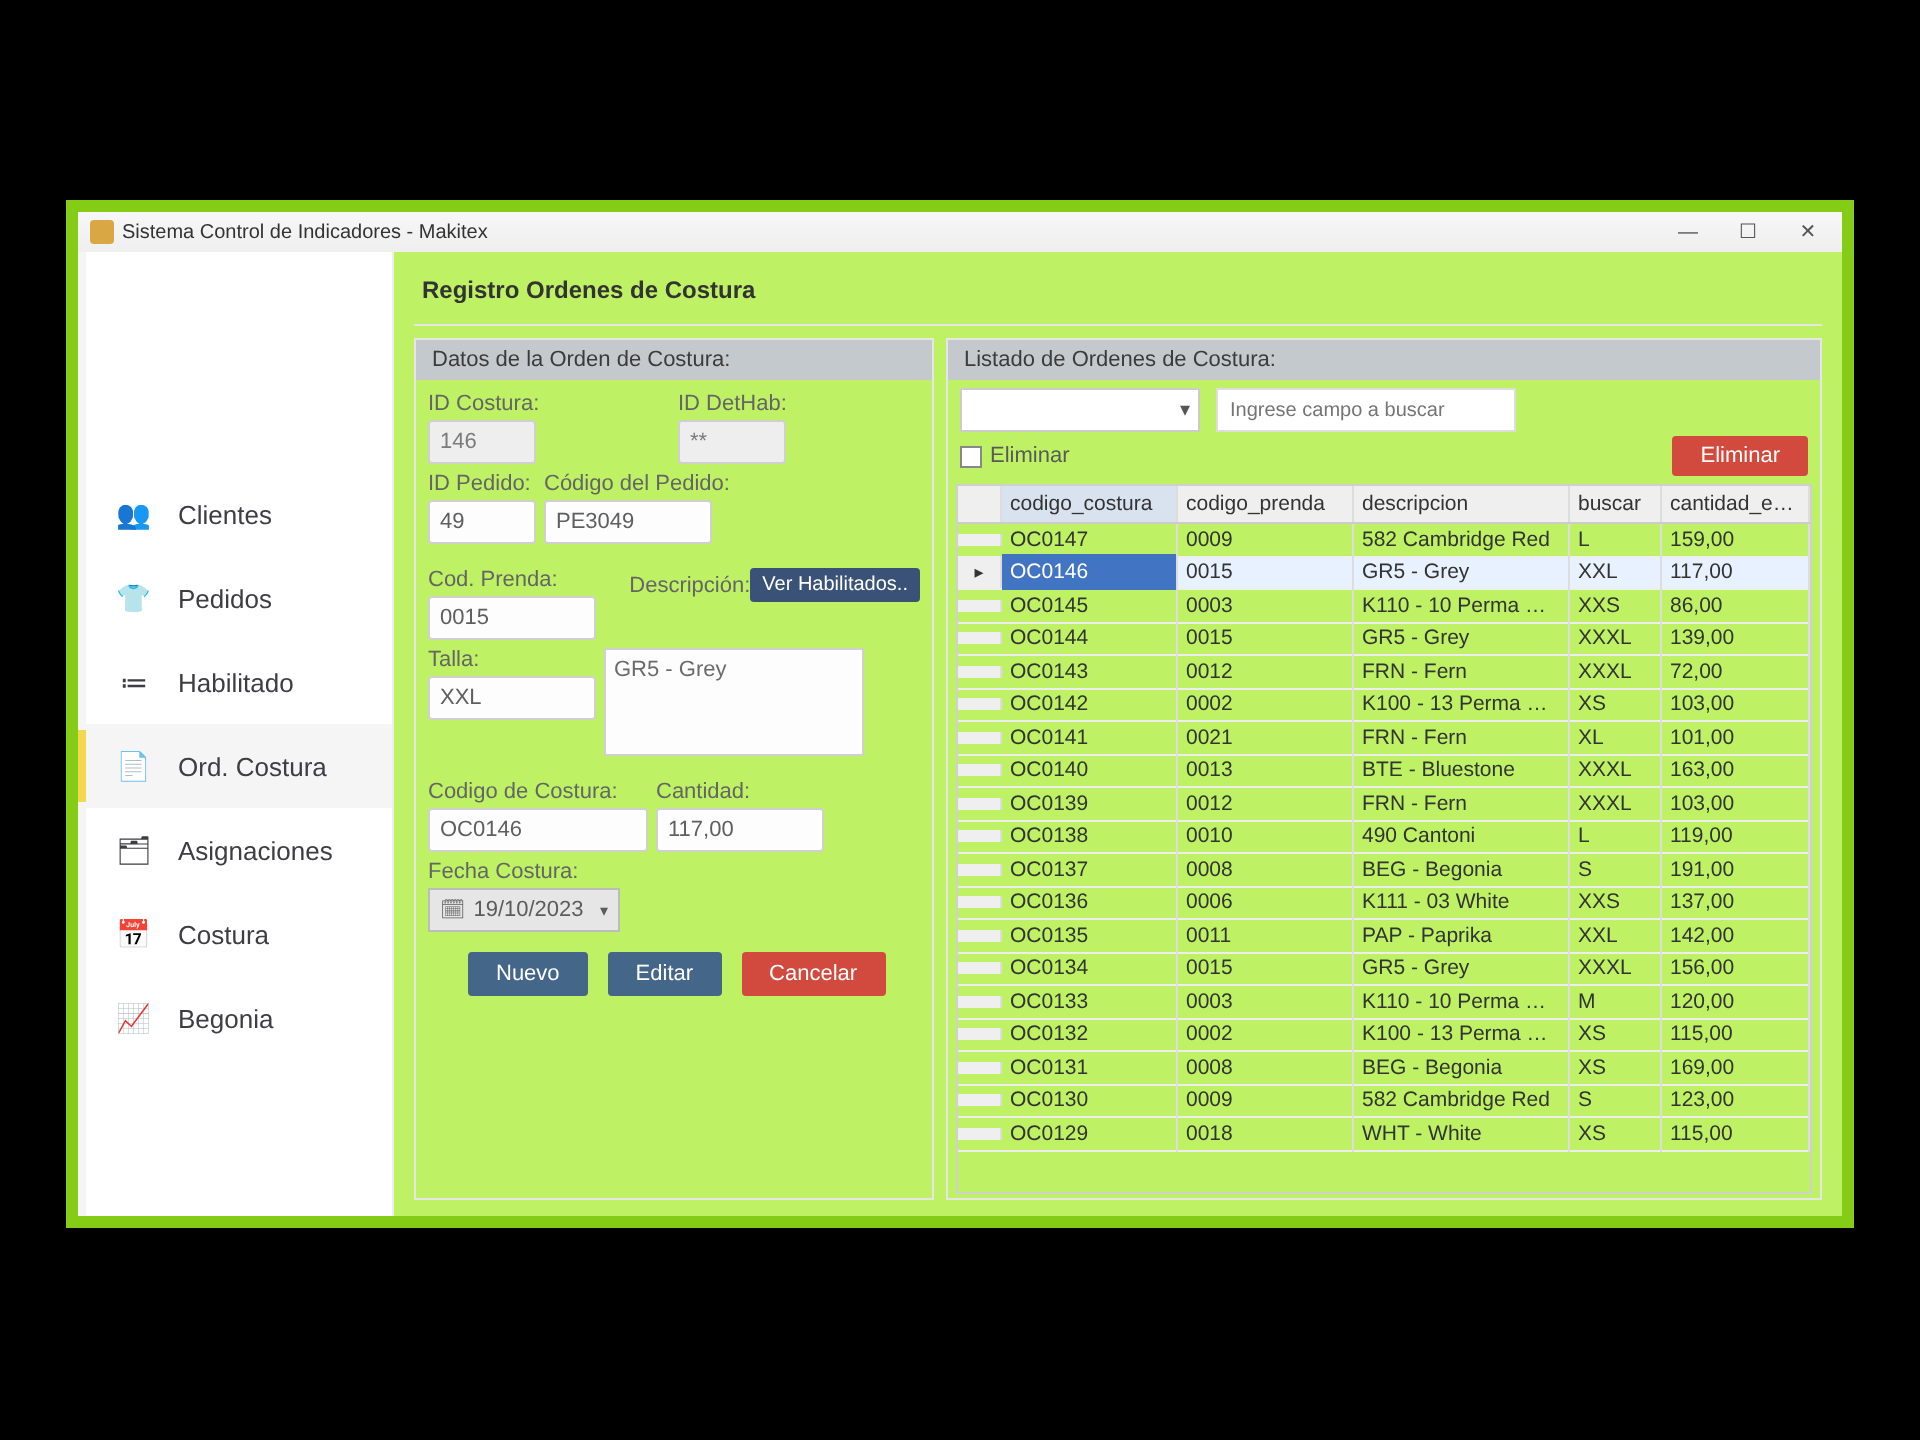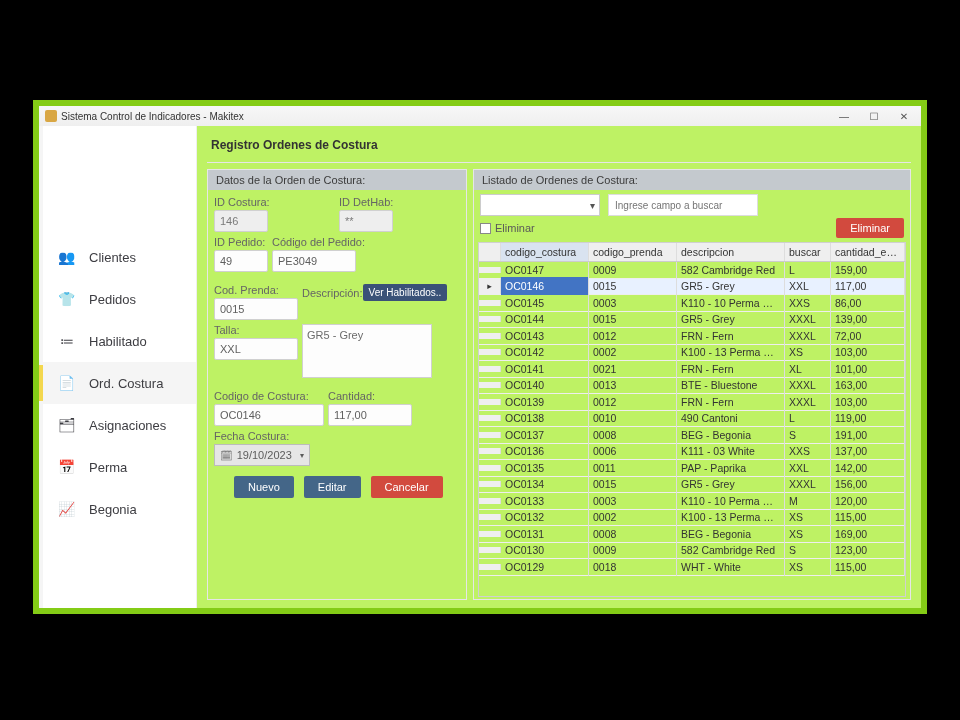--- a/index.html
+++ b/index.html
@@ -99,21 +99,21 @@
       <div class="side-item active">
         <span class="icon">📄</span>
         <span>Ord. Costura</span>
       </div>
       <div class="side-item">
         <span class="icon">🗂</span>
         <span>Asignaciones</span>
       </div>
       <div class="side-item">
         <span class="icon">📅</span>
-        <span>Perma</span>
+        <span>Costura</span>
       </div>
       <div class="side-item">
         <span class="icon">📈</span>
         <span>Begonia</span>
       </div>
     </div>
 
     <div class="main">
       <div class="page-title">Registro Ordenes de Costura</div>
       <div class="panels">
@@ -141,21 +141,21 @@
                 <input class="input" style="width: 84px;" value="PE3049">
               </div>
             </div>
             <div style="height:8px"></div>
             <div class="form-row">
               <div class="form-col">
                 <label class="f">Cod. Prenda:</label>
                 <input class="input" style="width: 84px;" value="0015">
               </div>
               <div class="form-col" style="flex:1; position:relative;">
-                <div style="display:flex; align-items:flex-end; justify-content:flex-start;">
+                <div style="display:flex; align-items:flex-end; justify-content:flex-end;">
                   <label class="f">Descripción:</label>
                   <button class="btn btn-dark" style="padding:3px 6px; font-size:10px;">Ver Habilitados..</button>
                 </div>
               </div>
             </div>
             <div class="form-row">
               <div class="form-col">
                 <label class="f">Talla:</label>
                 <input class="input" style="width: 84px;" value="XXL">
               </div>

